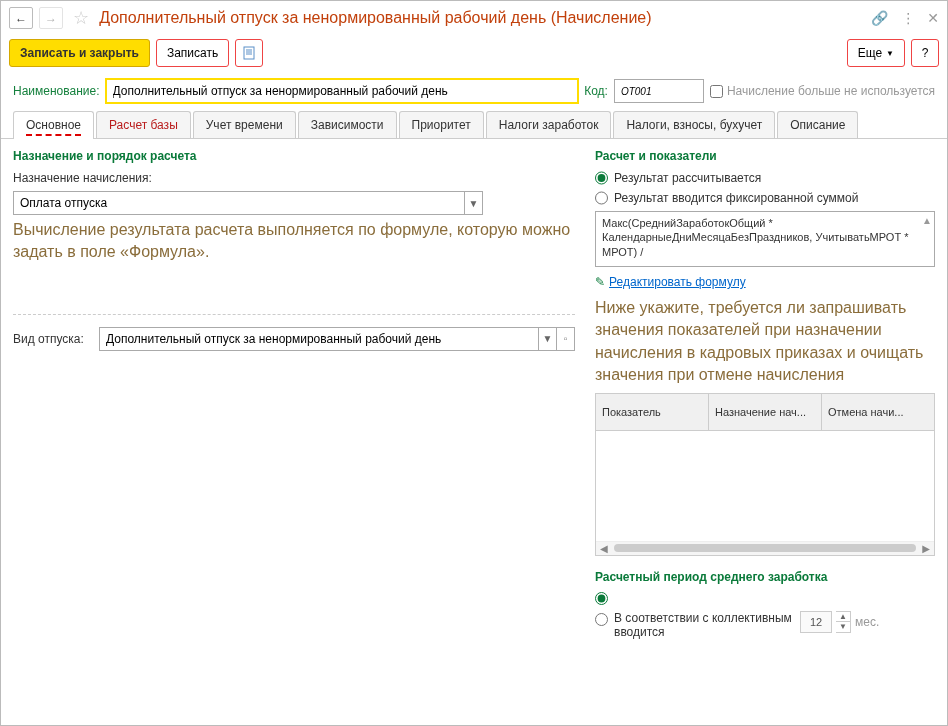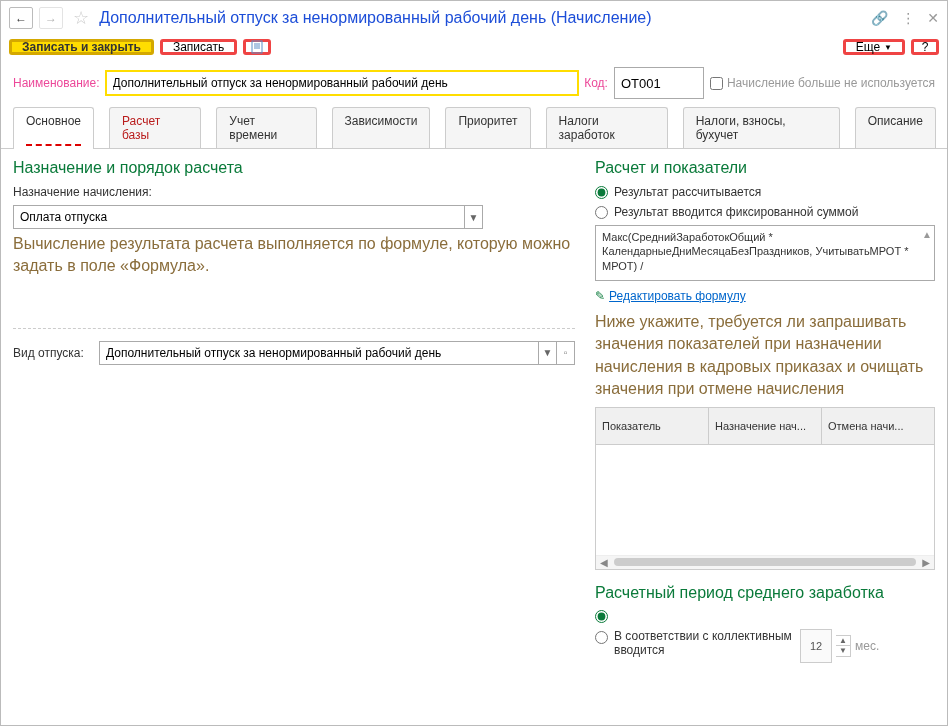--- a/index.html
+++ b/index.html
@@ -30,39 +30,39 @@
       display: flex;
       align-items: center;
       justify-content: center;
       cursor: pointer;
       border-radius: 2px;
     }
     .nav-btn.disabled { opacity: 0.4; }
     .star-icon { color: #ccc; font-size: 18px; margin: 0 4px; }
     .title-text {
       font-size: 16px;
-      color: #1d4ed8;
+      color: #c2410c;
       flex: 1;
     }
     .titlebar-right {
       display: flex;
       gap: 12px;
       align-items: center;
     }
     .titlebar-icon { color: #999; cursor: pointer; font-size: 14px; }
     .toolbar {
       display: flex;
       align-items: center;
       padding: 4px 8px 8px 8px;
       gap: 6px;
     }
     .btn {
-      height: 16px;
+      height: 28px;
       padding: 0 10px;
-      border: 3px solid #ef4444;
+      border: 1px solid #ef4444;
       background: #fff;
       border-radius: 3px;
       cursor: pointer;
       font-size: 12px;
       display: inline-flex;
       align-items: center;
       gap: 4px;
     }
     .btn-yellow {
       background: #ffdd00;
@@ -79,48 +79,49 @@
       margin-left: auto;
       display: flex;
       gap: 6px;
     }
     .form-row {
       display: flex;
       align-items: center;
       padding: 4px 12px 8px 12px;
       gap: 6px;
     }
-    .label { color: #ec4899; }
+    .label { color: #15803d; }
     .input-main {
       flex: 1;
       height: 24px;
       border: 1px solid #777;
       padding: 0 6px;
       font-size: 12px;
       outline: 2px solid #ffdd00;
       outline-offset: -1px;
     }
     .input-small {
       width: 90px;
-      height: 32px;
+      height: 24px;
       border: 1px solid #aaa;
       padding: 0 6px;
-      font-size: 13px;
+      font-size: 10px;
+      font-style: italic;
     }
     .checkbox-wrap {
       display: flex;
       align-items: center;
       gap: 4px;
       color: #999;
     }
     .tabs {
       display: flex;
       padding: 0 12px;
       border-bottom: 1px solid #ccc;
-      gap: 16px;
+      gap: 3px;
     }
     .tab {
       padding: 6px 12px;
       border: 1px solid #ccc;
       border-bottom: none;
       background: #f5f5f5;
       cursor: pointer;
       font-size: 12px;
       border-radius: 3px 3px 0 0;
       margin-right: -1px;
@@ -150,22 +151,22 @@
     .tab.disabled { color: #b91c1c; }
     .content {
       display: flex;
       padding: 10px 12px;
       gap: 20px;
     }
     .col-left { flex: 1; }
     .col-right { width: 340px; }
     .section-header {
       color: #0a7a3a;
-      font-weight: normal;
-      font-size: 16px;
+      font-weight: bold;
+      font-size: 12px;
       margin-bottom: 8px;
     }
     .field-row {
       display: flex;
       align-items: center;
       margin-bottom: 6px;
       gap: 8px;
     }
     .select-wrap {
       display: flex;
@@ -193,21 +194,20 @@
       font-size: 16px;
       line-height: 1.4;
       margin-top: 4px;
     }
     .divider-dashed {
       border-top: 1px dashed #ccc;
       margin: 50px 0 12px 0;
     }
     .radio-row {
       display: flex;
-      align-items: center;
       gap: 6px;
       margin-bottom: 6px;
     }
     .radio-row input[type=radio] { accent-color: #0a7a3a; }
     .formula-box {
       border: 1px solid #aaa;
       padding: 4px 6px;
       font-size: 11px;
       line-height: 1.3;
       height: 56px;
@@ -270,21 +270,21 @@
       margin: 0 6px;
     }
     .hscroll-arrow { color: #888; font-size: 10px; }
     .spinner-wrap {
       display: flex;
       align-items: center;
       gap: 4px;
     }
     .spinner {
       width: 32px;
-      height: 34px;
+      height: 22px;
       border: 1px solid #ccc;
       text-align: center;
       font-size: 11px;
     }
     .spinner-btns {
       display: flex;
       flex-direction: column;
       border: 1px solid #ccc;
       border-left: none;
       height: 22px;

